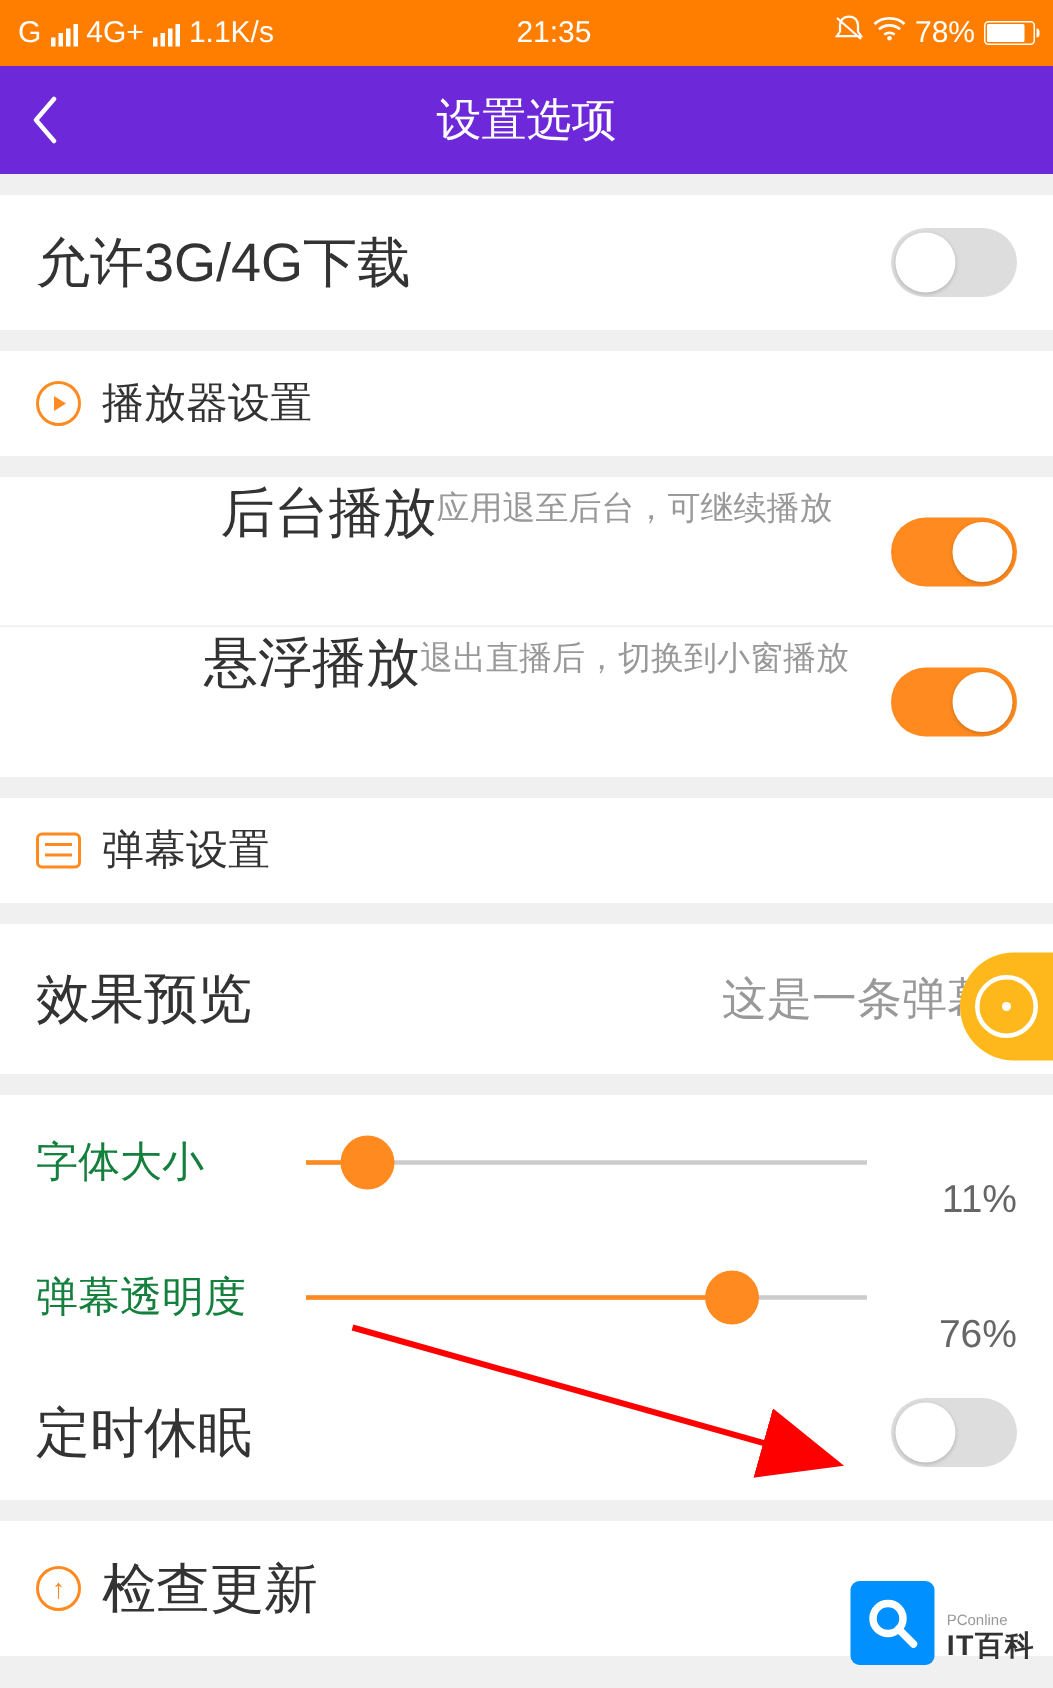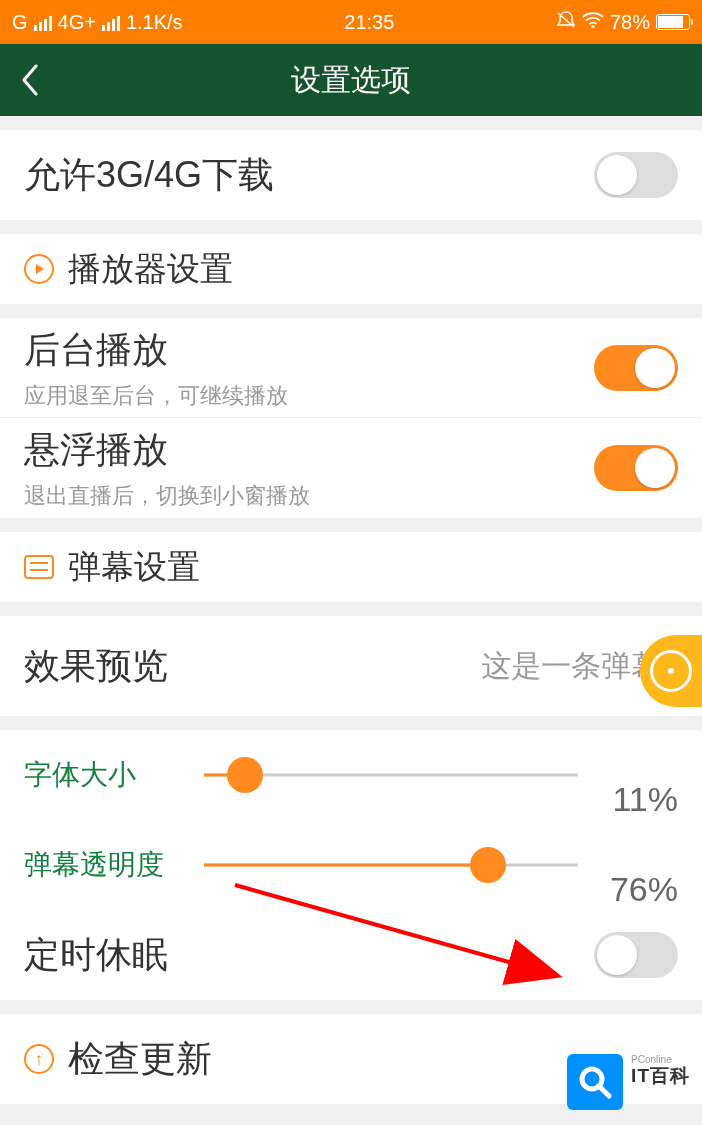--- a/index.html
+++ b/index.html
@@ -76,21 +76,21 @@
       top: 1px;
       bottom: 1px;
       width: 78%;
       background: white;
       border-radius: 1px;
     }
     
     
     .nav-bar {
       height: 72px;
-      background: #14532d;
+      background: #6d28d9;
       display: flex;
       align-items: center;
       position: relative;
     }
     
     .back-btn {
       width: 60px;
       height: 100%;
       display: flex;
       align-items: center;
@@ -114,21 +114,21 @@
       background: white;
       display: flex;
       align-items: center;
       padding: 0 24px;
       min-height: 90px;
       position: relative;
     }
     
     .row.with-sub {
       min-height: 100px;
-      flex-direction: column;
+      flex-direction: row;
       align-items: flex-start;
       justify-content: center;
     }
     
     .row.border-bottom::after {
       content: "";
       position: absolute;
       left: 0;
       right: 0;
       bottom: 0;
@@ -143,21 +143,21 @@
     .section-header {
       height: 70px;
       background: white;
       display: flex;
       align-items: center;
       padding: 0 24px;
       gap: 14px;
     }
     
     .section-title {
-      font-size: 33px;
+      font-size: 28px;
       color: #333;
     }
     
     .row-label {
       font-size: 36px;
       color: #333;
     }
     
     .row-sub {
       font-size: 22px;
@@ -254,21 +254,21 @@
       position: absolute;
       width: 36px;
       height: 36px;
       border-radius: 50%;
       background: #ff8a1f;
       top: 50%;
       transform: translate(-50%, -50%);
     }
     
     .slider-value {
-      font-size: 34px;
+      font-size: 26px;
       color: #666;
       width: 80px;
       text-align: right;
       margin-top: 48px;
     }
     
     
     .preview-row {
       background: white;
       display: flex;
@@ -323,21 +323,21 @@
       top: 880px;
       pointer-events: none;
     }
     
     
     .watermark {
       position: absolute;
       right: 12px;
       bottom: 15px;
       display: flex;
-      align-items: flex-start;
+      align-items: flex-end;
       gap: 8px;
       margin-left: 26px;
     }
     
     .wm-logo {
       width: 56px;
       height: 56px;
       background: #0090ff;
       border-radius: 6px;
       display: flex;

